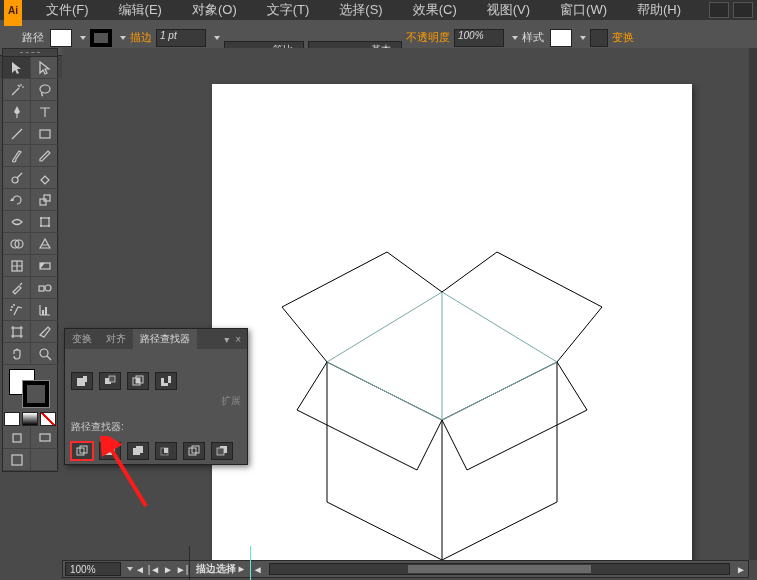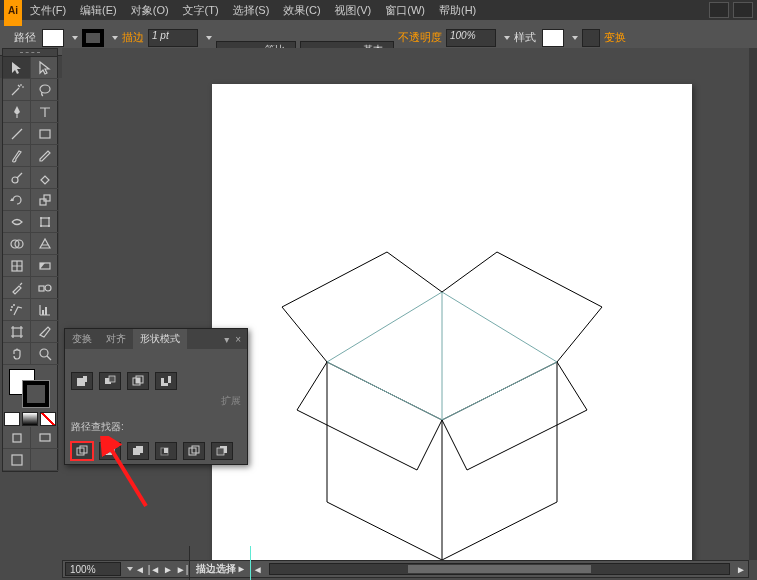--- a/index.html
+++ b/index.html
@@ -1,24 +1,24 @@
 <!DOCTYPE html>
 <html><head>
 <meta charset="utf-8">
 <style>
 * { margin: 0; padding: 0; box-sizing: border-box; font-family: "Microsoft YaHei", sans-serif; }
 body { background: #4a4a4a; width: 757px; height: 580px; overflow: hidden; position: relative; }
 
 .top-menubar { background: #333; height: 20px; display: flex; align-items: center; padding: 0 4px; gap: 2px; }
 .ai-logo { width: 18px; height: 32px; background: #ff9a00; color: #3d1c00; font-weight: bold; font-size: 10px; display: flex; align-items: center; justify-content: center; border-radius: 0; }
-.menu-item { color: #ccc; font-size: 11px; padding: 0 6px; cursor: pointer; }
+.menu-item { color: #ccc; font-size: 13px; padding: 0 6px; cursor: pointer; margin-left: 16px; }
 .top-icons { margin-left: auto; display: flex; gap: 4px; }
 .top-icon { width: 20px; height: 16px; background: #2a2a2a; border: 1px solid #555; }
 
-.options-bar { background: #535353; height: 36px; display: flex; align-items: center; padding: 0 14px; gap: 4px; border-bottom: 1px solid #2a2a2a; }
+.options-bar { background: #535353; height: 36px; display: flex; align-items: center; padding: 0 22px; gap: 4px; border-bottom: 1px solid #2a2a2a; }
 .opt-label { color: #ddd; font-size: 11px; margin-right: 2px; }
 .opt-swatch { width: 22px; height: 18px; border: 1px solid #222; }
 .opt-field { width: 50px; height: 18px; background: #3a3a3a; border: 1px solid #222; color: #ddd; font-size: 10px; padding: 0 3px; font-style: italic; }
 .opt-dropdown { width: 80px; height: 18px; background: #3a3a3a; border: 1px solid #222; color: #ddd; font-size: 10px; display: flex; align-items: center; justify-content: center; position: relative; margin-top: 24px; }
 .arrow-dn { display:inline-block; width:0; height:0; border-left:3px solid transparent; border-right:3px solid transparent; border-top:4px solid #ccc; margin-left:4px; }
 .orange-label { color: #ff9a00; font-size: 11px; }
 
 .tab-bar { background: #424242; height: 22px; display: flex; align-items: center; padding-left: 65px; }
 .doc-tab { background: #535353; color: #ddd; font-size: 11px; padding: 3px 8px; border-top: 1px solid #666; display: flex; align-items: center; gap: 8px; }
 .tab-close { color: #aaa; font-size: 12px; cursor: pointer; }
@@ -342,21 +342,21 @@
         <path d="M290 200 L320 248 L200 308 L175 258"></path>
       </g>
     </svg>
   </div>
 </div>
 
 <div class="panel">
   <div class="panel-tabs">
     <div class="ptab">变换</div>
     <div class="ptab">对齐</div>
-    <div class="ptab active">形状模式</div>
+    <div class="ptab active">路径查找器</div>
     <div class="panel-close">
       <span class="p-x">▾</span>
       <span class="p-x">×</span>
     </div>
   </div>
   <div class="mode-row">
     <div class="mode-btn">
         <svg viewBox="0 0 14 14">
           <path fill="#ccc" d="M2 4 h6 v-2 h4 v6 h-2 v4 h-8 z"></path>
         </svg>

